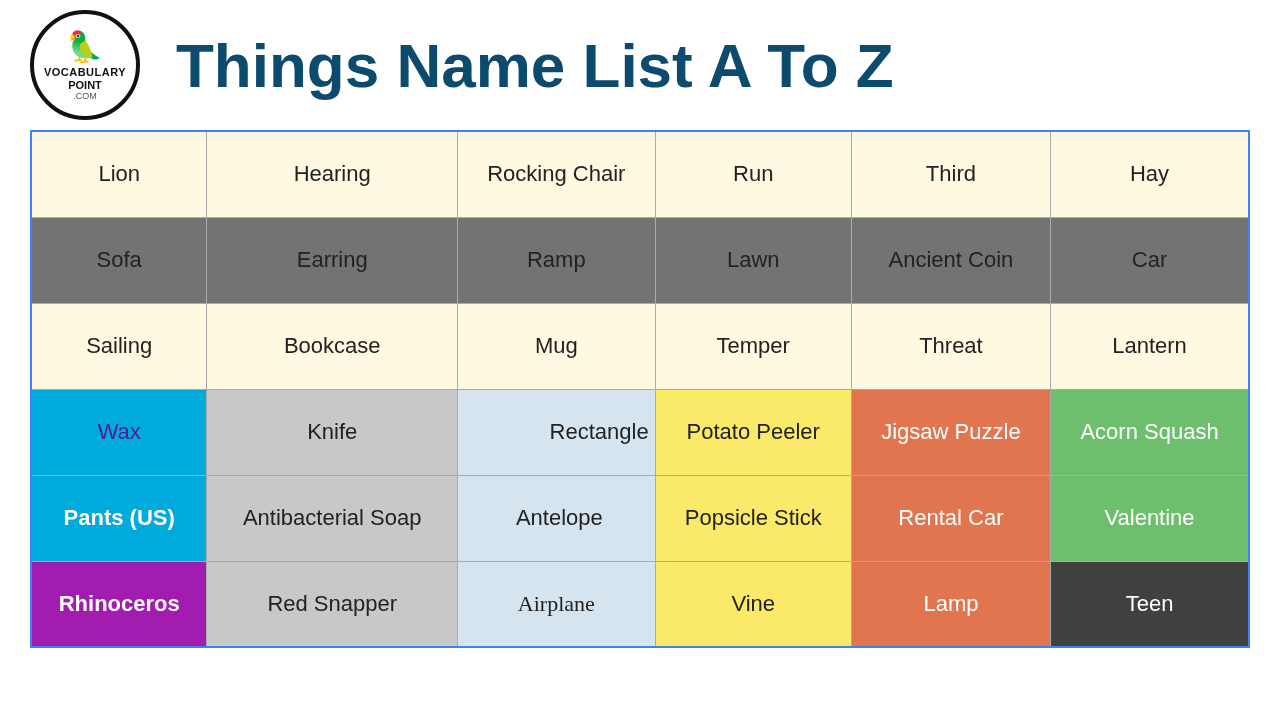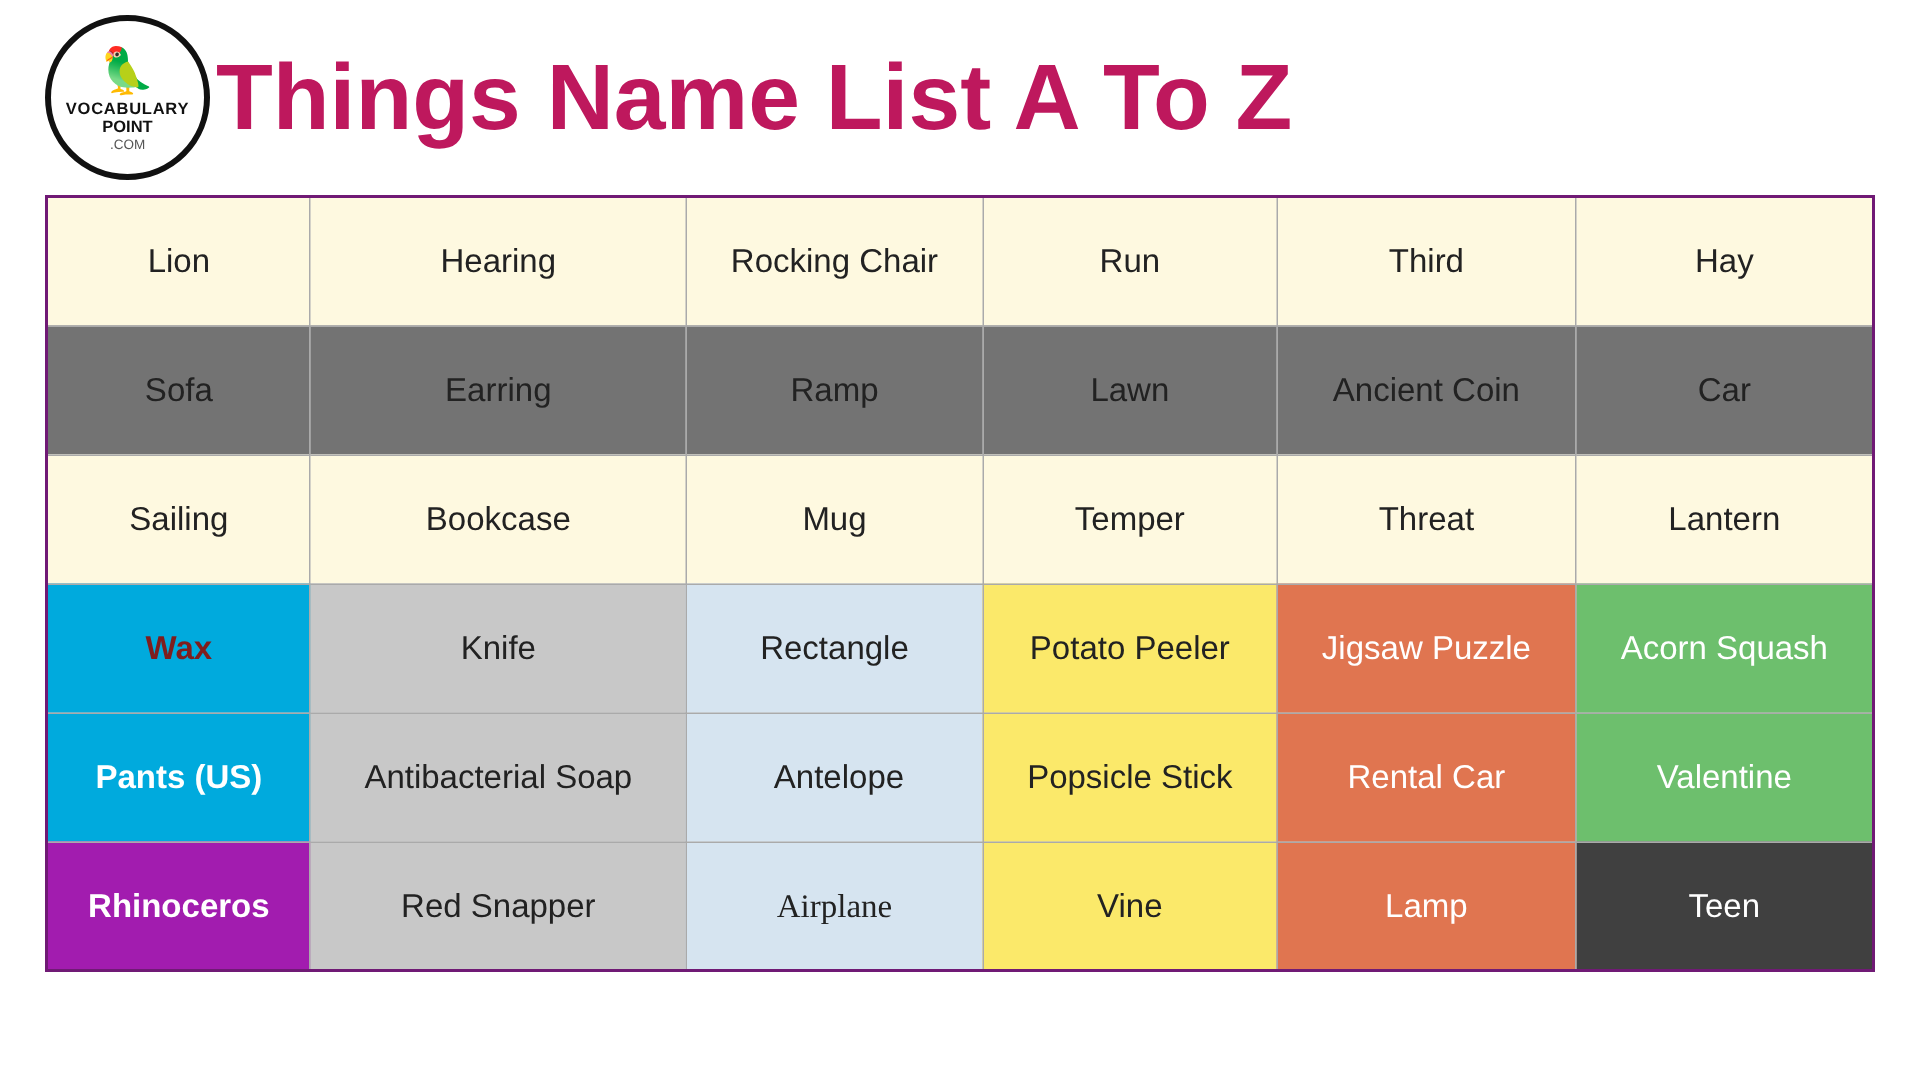--- a/index.html
+++ b/index.html
@@ -57,56 +57,56 @@
 
     .logo-text-com {
       font-size: 9px;
       color: #555;
       text-align: center;
     }
 
     .page-title {
       font-size: 62px;
       font-weight: 900;
-      color: #be185d;
-      margin-left: 4px;
+      color: #0c4a6e;
+      margin-left: 36px;
       font-family: Arial Black, Arial, sans-serif;
     }
 
     .table-wrapper {
       padding: 0 30px;
     }
 
     table {
       width: 100%;
       border-collapse: collapse;
-      border: 2px solid #701a75;
+      border: 2px solid #3b82f6;
     }
 
     td {
       border: 1px solid #aaa;
       text-align: center;
       font-size: 22px;
       padding: 0 6px;
       height: 86px;
       vertical-align: middle;
       line-height: 1.2;
     }
 
     
     .row1 td { background-color: #fef9e0; color: #222; }
     
     .row2 td { background-color: #737373; color: #222; }
     
     .row3 td { background-color: #fef9e0; color: #222; margin-top: 44px; }
 
     
-    .row4 td.col1 { background-color: #00aadd; color: #7f1d1d; font-weight: bold; margin-left: 44px; }
+    .row4 td.col1 { background-color: #00aadd; color: #4c1d95; font-weight: normal; margin-left: 44px; }
     .row4 td.col2 { background-color: #c8c8c8; color: #222; }
-    .row4 td.col3 { background-color: #d6e4f0; color: #222; }
+    .row4 td.col3 { background-color: #d6e4f0; color: #222; text-align: right; }
     .row4 td.col4 { background-color: #fbe96a; color: #222; }
     .row4 td.col5 { background-color: #e07550; color: #fff; }
     .row4 td.col6 { background-color: #6dbf6d; color: #fff; }
 
     
     .row5 td.col1 { background-color: #00aadd; color: #fff; font-weight: bold; }
     .row5 td.col2 { background-color: #c8c8c8; color: #222; }
     .row5 td.col3 { background-color: #d6e4f0; color: #222; padding-left: 12px; }
     .row5 td.col4 { background-color: #fbe96a; color: #222; }
     .row5 td.col5 { background-color: #e07550; color: #fff; }

